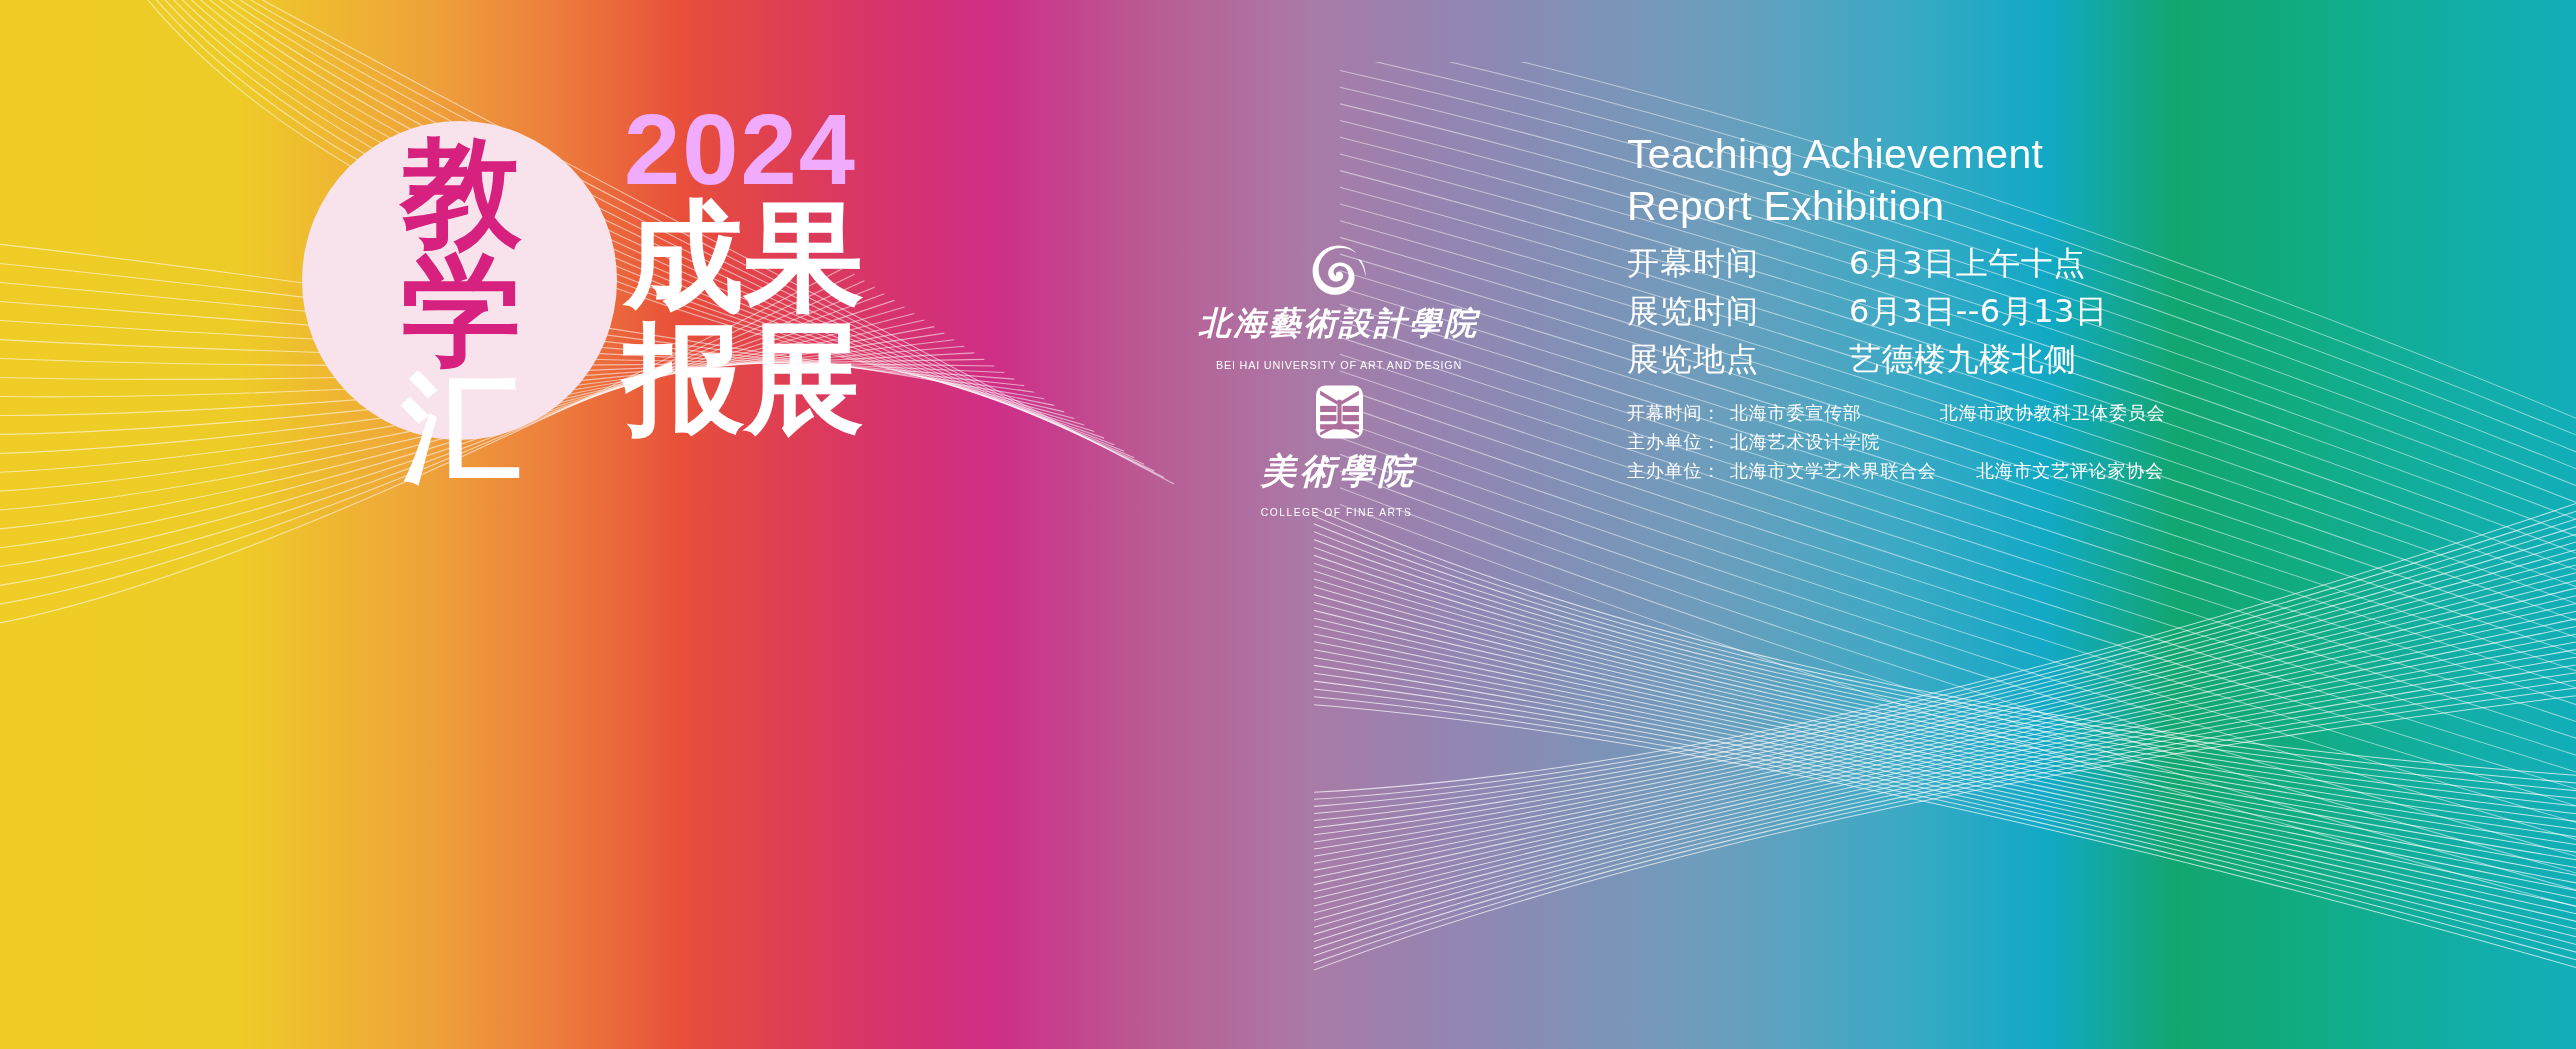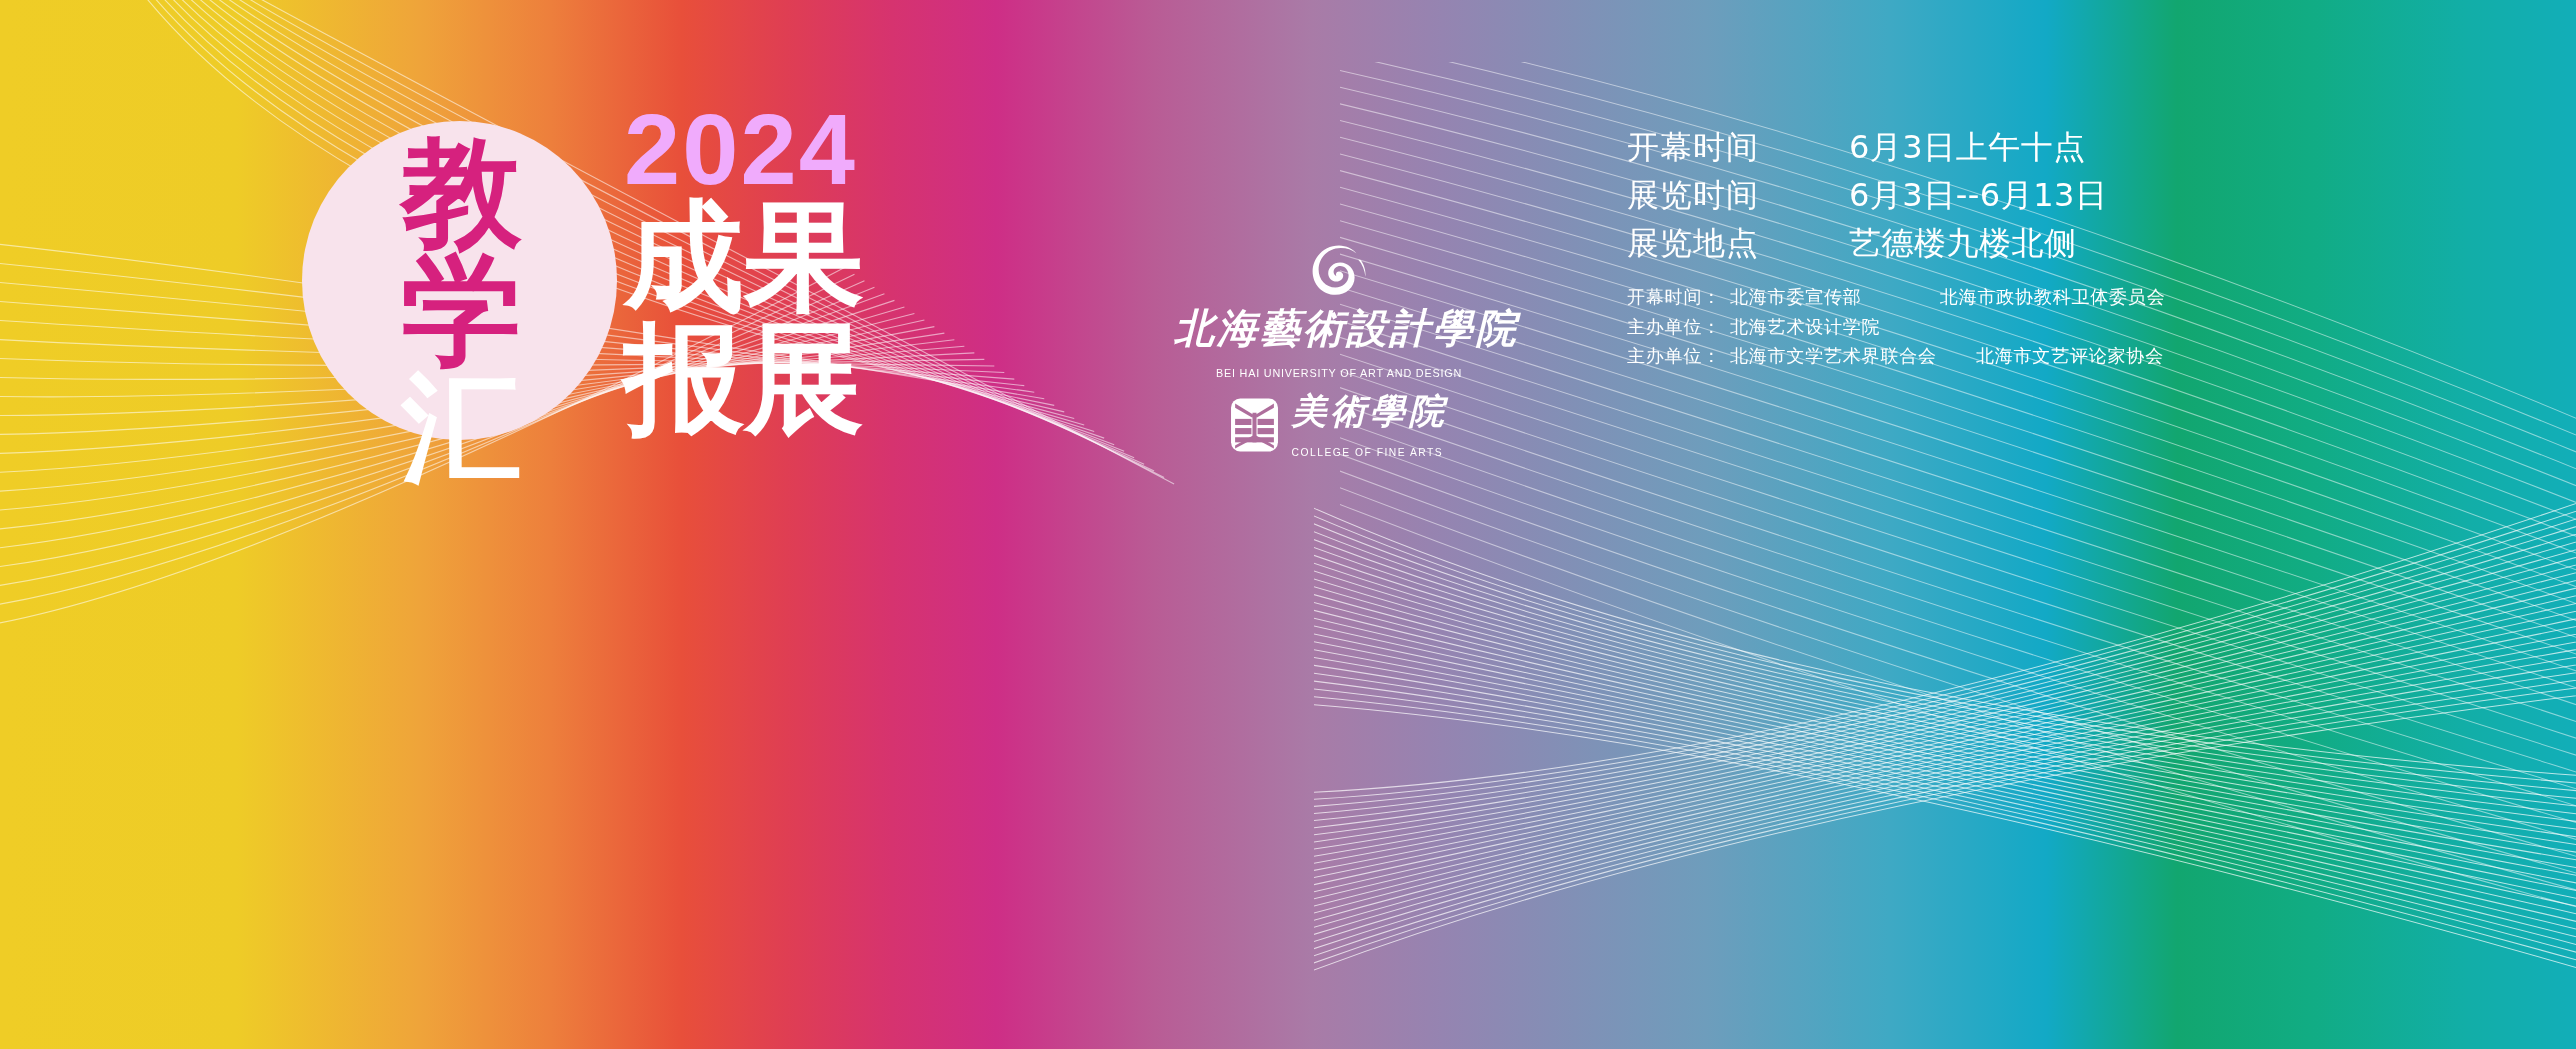--- a/index.html
+++ b/index.html
@@ -112,39 +112,40 @@
   #swirl{
     width:60px;height:60px;
     margin:0 auto 5.2px auto;
     display:block;
   }
   .logo-cn{
     font-family:"DejaVu Serif","Liberation Serif",serif;
     font-weight:bold;
     font-style:italic;
     color:#FFFFFF;
-    font-size:40px;
+    font-size:32px;
     line-height:1.05;
     letter-spacing:3.1px;
     text-align:center;
     white-space:nowrap;
   }
   .logo-en{
     color:#FFFFFF;
     font-size:10.8px;
     letter-spacing:0.8px;
     text-align:center;
     margin-top:18px;
     white-space:nowrap;
   }
   #logo2-row{
     display:flex;
     align-items:center;
-    justify-content:center;
+    justify-content:flex-end;
     gap:12.4px;
+    flex-direction:column;
   }
   #mark2{
     width:49px;height:56px;
     flex:0 0 auto;
   }
   #logo2-text{display:block;}
   #logo2-text .logo-cn{font-size:35px;letter-spacing:4.1px;text-align:left;}
   #logo2-text .logo-en{text-align:left;font-size:10.3px;letter-spacing:1.5px;}
 
   
@@ -383,20 +384,22 @@
       <div id="logo2-text">
         <div class="logo-cn">美術學院</div>
         <div class="logo-en">COLLEGE OF FINE ARTS</div>
       </div>
     </div>
 
   </div>
 
   <div id="info">
 
+    <div id="en-title">Teaching Achievement
+Report Exhibition</div>
 
     <div class="info-row">
       <div class="info-label">开幕时间</div>
       <div class="info-value">6月3日上午十点</div>
     </div>
 
     <div class="info-row">
       <div class="info-label">展览时间</div>
       <div class="info-value">6月3日--6月13日</div>
     </div>

